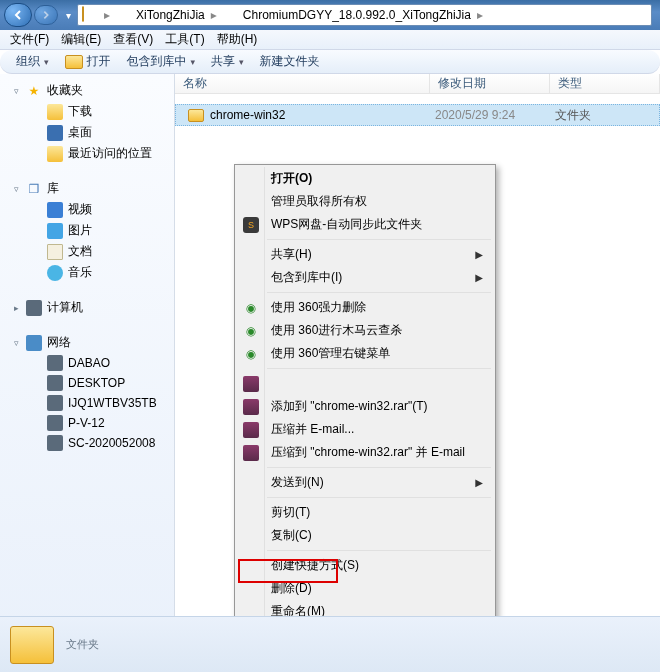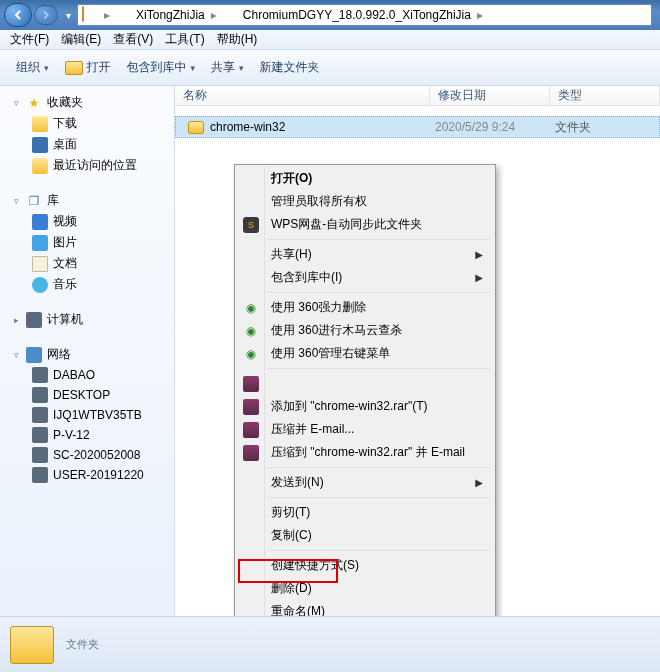--- a/index.html
+++ b/index.html
@@ -7,30 +7,30 @@
 .titlebar{height:30px;background:linear-gradient(to bottom,#3b6ea5,#5a8cc7 40%,#4a7cb7);display:flex;align-items:center;padding:0 4px;}
 .nav-btn{width:28px;height:24px;border-radius:12px;background:radial-gradient(circle at 30% 30%,#7cb8f5,#2d6db3);border:1px solid #1a4d85;display:flex;align-items:center;justify-content:center;color:#fff;font-size:14px;margin-right:2px;cursor:pointer;}
 .nav-fwd{width:24px;height:20px;opacity:.6;}
 .dd-arrow{color:#fff;margin:0 6px;font-size:10px;}
 .addr-bar{flex:1;height:22px;background:#fff;border:1px solid #6b8db5;border-radius:2px;display:flex;align-items:center;margin-right:4px;}
 .addr-icon{width:16px;height:16px;margin:0 4px;}
 .crumb{padding:0 4px;cursor:pointer;margin-left:20px;}
 .crumb-sep{color:#888;cursor:pointer;padding:0 2px;}
 .menubar{height:20px;background:linear-gradient(to bottom,#f5f8fd,#e8f0fa);border-bottom:1px solid #d0d8e8;display:flex;align-items:center;padding:0 4px;}
 .menu-item{padding:2px 6px;cursor:pointer;}
-.toolbar{height:36px;background:linear-gradient(to bottom,#f8fbff,#e5eef9);border-bottom:1px solid #d0d8e8;display:flex;align-items:center;padding:0 8px;}
+.toolbar{height:24px;background:linear-gradient(to bottom,#f8fbff,#e5eef9);border-bottom:1px solid #d0d8e8;display:flex;align-items:center;padding:0 8px;border-radius:12px;}
 .tb-btn{padding:4px 8px;color:#1e395b;cursor:pointer;display:flex;align-items:center;}
 .tb-btn .arr{margin-left:4px;font-size:9px;color:#556;}
 .tb-open{color:#1e395b;display:flex;align-items:center;}
 .folder-ic{display:inline-block;width:18px;height:14px;background:linear-gradient(to bottom,#fce79a,#f5c03a);border:1px solid #c89020;border-radius:2px;margin-right:4px;}
 .main{display:flex;height:560px;}
 .sidebar{width:175px;background:linear-gradient(to bottom,#fafcff,#eaf1fb);border-right:1px solid #d5dde8;overflow:hidden;padding-top:6px;}
 .side-group{margin-bottom:14px;}
 .side-head{display:flex;align-items:center;padding:2px 8px 2px 14px;cursor:pointer;}
-.side-item{display:flex;align-items:center;padding:2px 8px 2px 32px;cursor:pointer;}
+.side-item{display:flex;align-items:center;padding:2px 8px 2px 47px;cursor:pointer;}
 .tri{width:10px;font-size:9px;color:#6a7a8a;margin-right:2px;}
 .ic{width:16px;height:16px;margin-right:5px;display:flex;align-items:center;justify-content:center;font-size:12px;}
 .ic-star{color:#f5b301;}
 .ic-dl{background:linear-gradient(to bottom,#fce79a,#f5c03a);border-radius:2px;}
 .ic-desk{background:#3a6fb0;border-radius:2px;}
 .ic-recent{background:linear-gradient(to bottom,#fce79a,#f5c03a);border-radius:2px;}
 .ic-lib{color:#4a7cb7;}
 .ic-vid{background:#3a7fd5;border-radius:2px;}
 .ic-pic{background:#43a5e5;border-radius:2px;}
 .ic-doc{background:#f5f0e0;border:1px solid #c0b890;border-radius:1px;}
@@ -187,24 +187,20 @@
           <span>IJQ1WTBV35TB</span>
         </div>
       <div class="side-item">
           <span class="ic ic-comp"></span>
           <span>P-V-12</span>
         </div>
       <div class="side-item">
           <span class="ic ic-comp"></span>
           <span>SC-2020052008</span>
         </div>
-      <div class="side-item">
-          <span class="ic ic-comp"></span>
-          <span>USER-20191220</span>
-        </div>
     </div>
   </div>
 
   <div class="content">
     <div class="col-head">
       <div class="col col-name">名称</div>
       <div class="col col-date">修改日期</div>
       <div class="col col-type">类型</div>
     </div>
     <div style="height:10px"></div>

